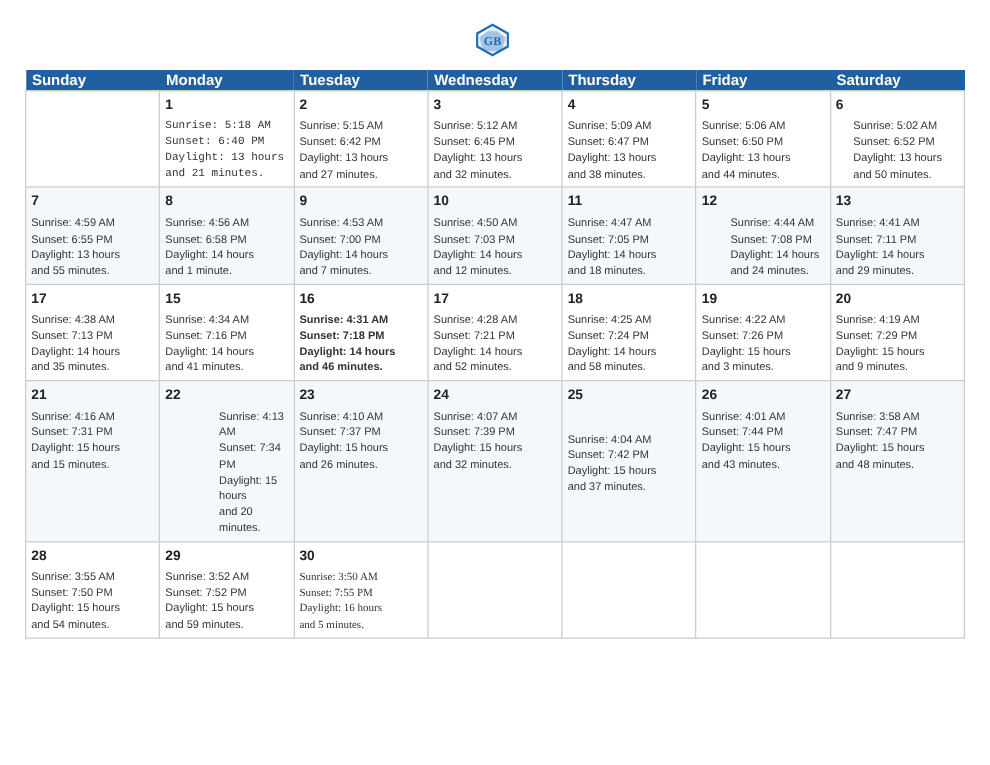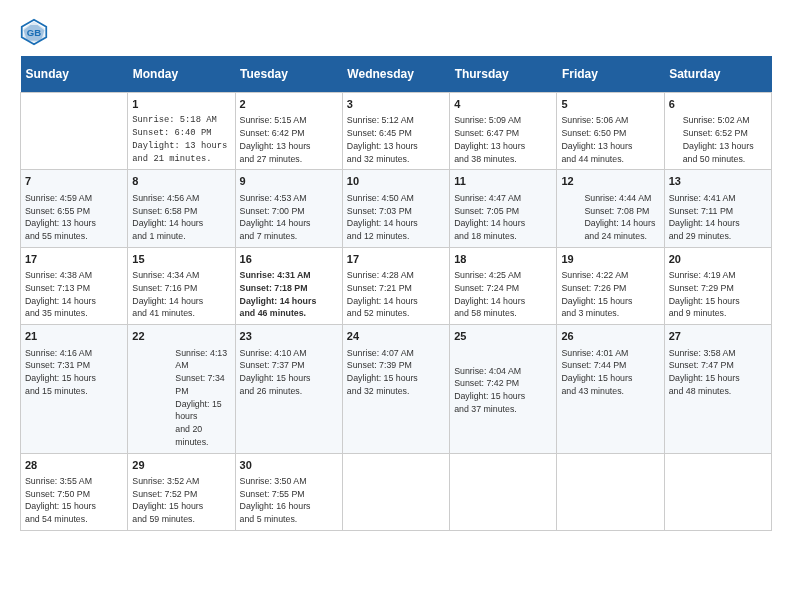--- a/index.html
+++ b/index.html
@@ -11,23 +11,24 @@
       overflow: hidden;
     }
     .page {
       width: 792px;
       height: 612px;
       padding: 18px 20px 10px 20px;
       background: #fff;
     }
     .header {
       display: flex;
-      justify-content: flex-start;
+      justify-content: center;
       align-items: flex-start;
       margin-bottom: 10px;
+      font-family: Liberation Serif, serif;
     }
     .logo {
       display: flex;
       align-items: center;
       gap: 4px;
     }
     .logo-text {
       display: flex;
       flex-direction: column;
       line-height: 1.1;
@@ -61,21 +62,21 @@
     }
     table {
       width: 100%;
       border-collapse: collapse;
       font-size: 9.5px;
     }
     thead tr th {
       background: #2060a0;
       color: #fff;
       text-align: left;
-      padding: 11px 5px;
+      padding: 1px 5px;
       font-size: 12px;
       font-weight: bold;
     }
     tbody tr td {
       border: 1px solid #ccc;
       vertical-align: top;
       padding: 4px 4px;
       width: 14.28%;
       height: 72px;
       line-height: 1.4;
@@ -346,21 +347,21 @@
           </td>
           <td>
             <span class="day-num">29</span>
             <div class="day-info" style="white-space: pre-line;">Sunrise: 3:52 AM
 Sunset: 7:52 PM
 Daylight: 15 hours
 and 59 minutes.</div>
           </td>
           <td>
             <span class="day-num">30</span>
-            <div class="day-info" style="white-space: pre-line;">Sunrise: 3:50 AM
+            <div class="day-info" style="white-space: pre-line; font-family: Liberation Serif, serif;">Sunrise: 3:50 AM
 Sunset: 7:55 PM
 Daylight: 16 hours
 and 5 minutes.</div>
           </td>
           <td class="empty"></td>
           <td class="empty"></td>
           <td class="empty"></td>
           <td class="empty"></td>
         </tr>
       </tbody>

